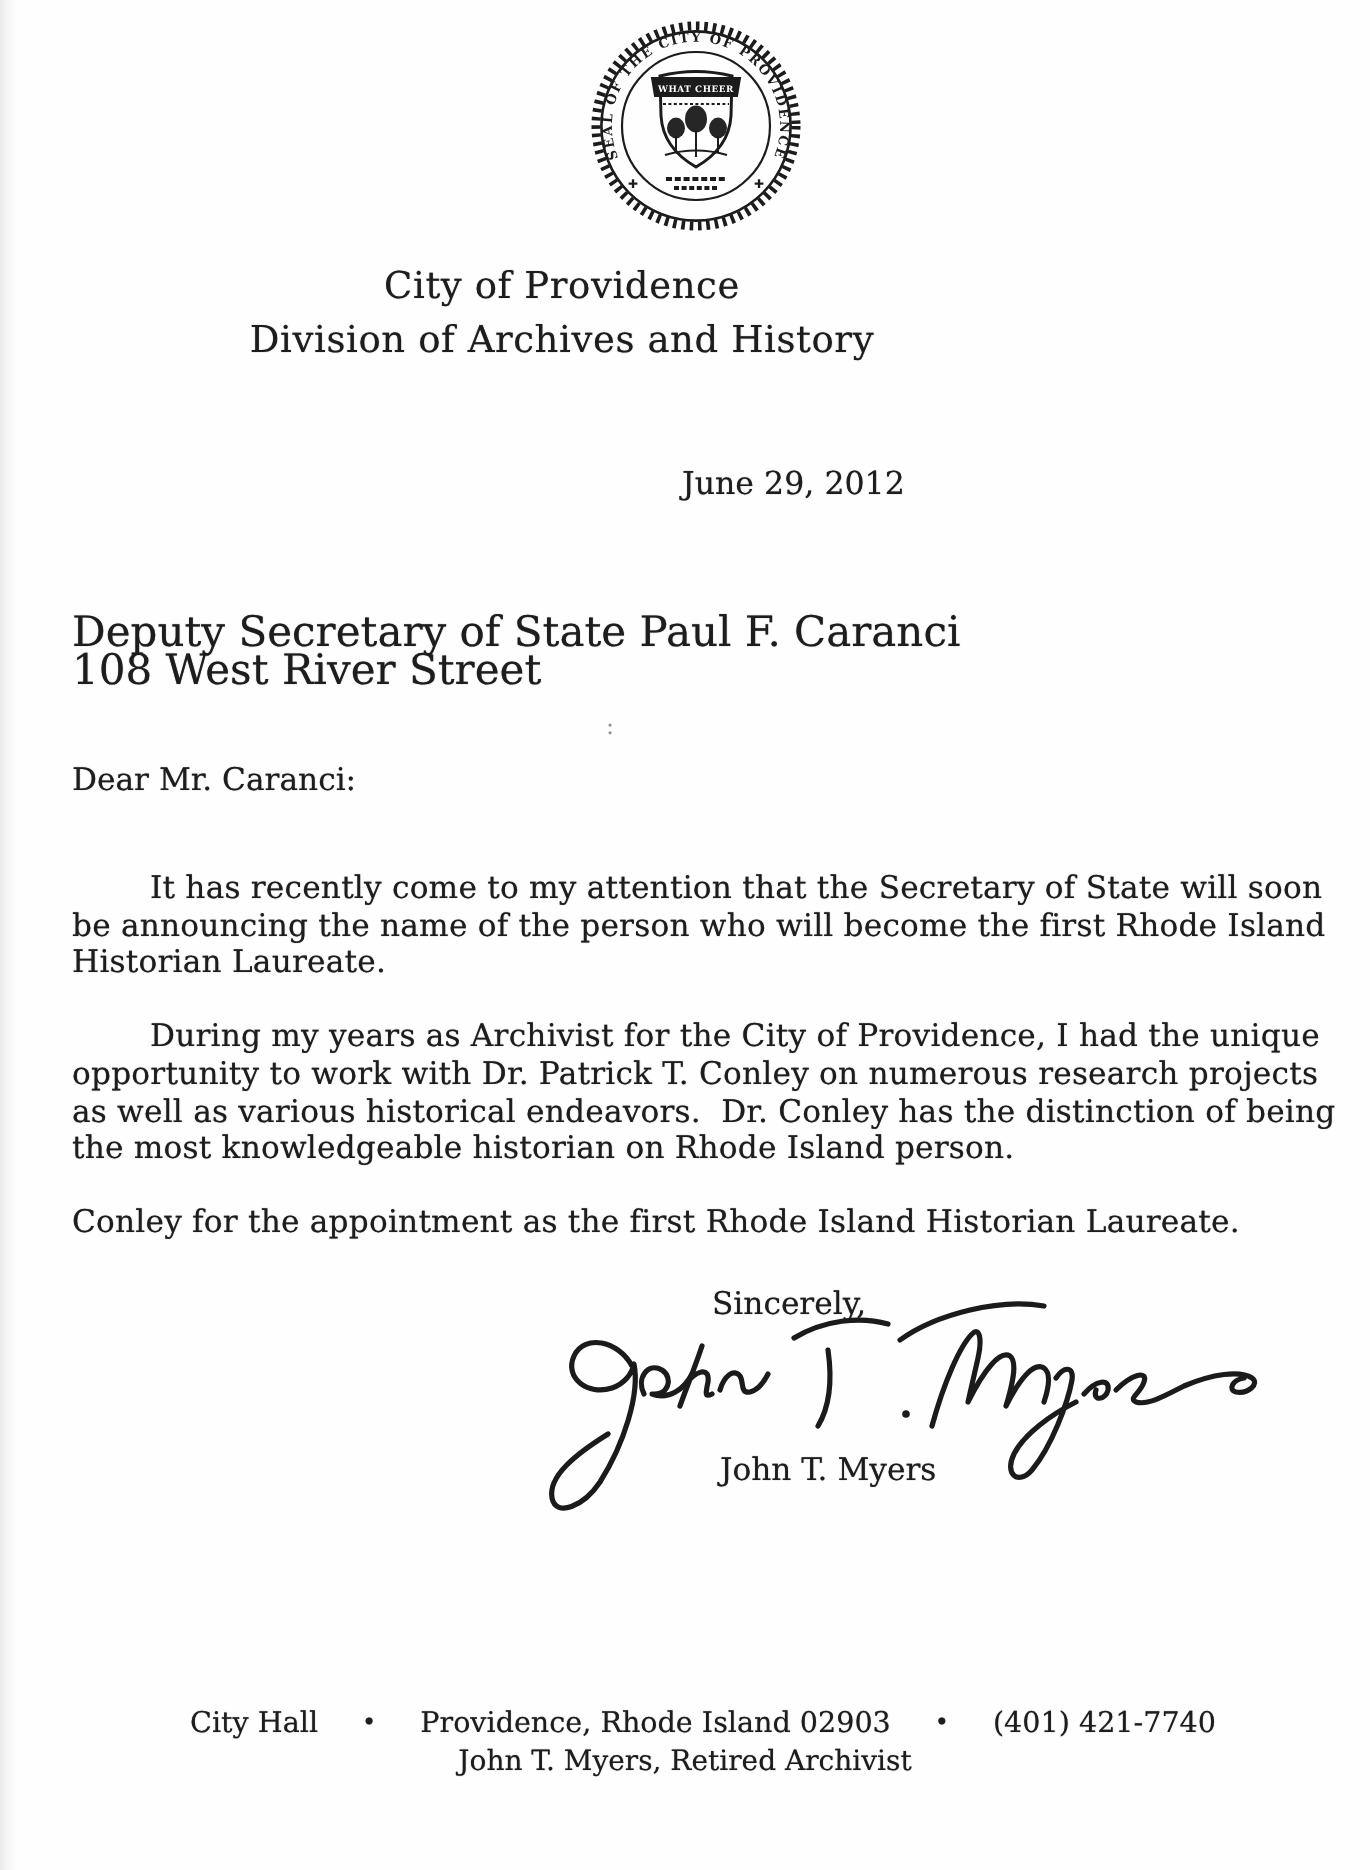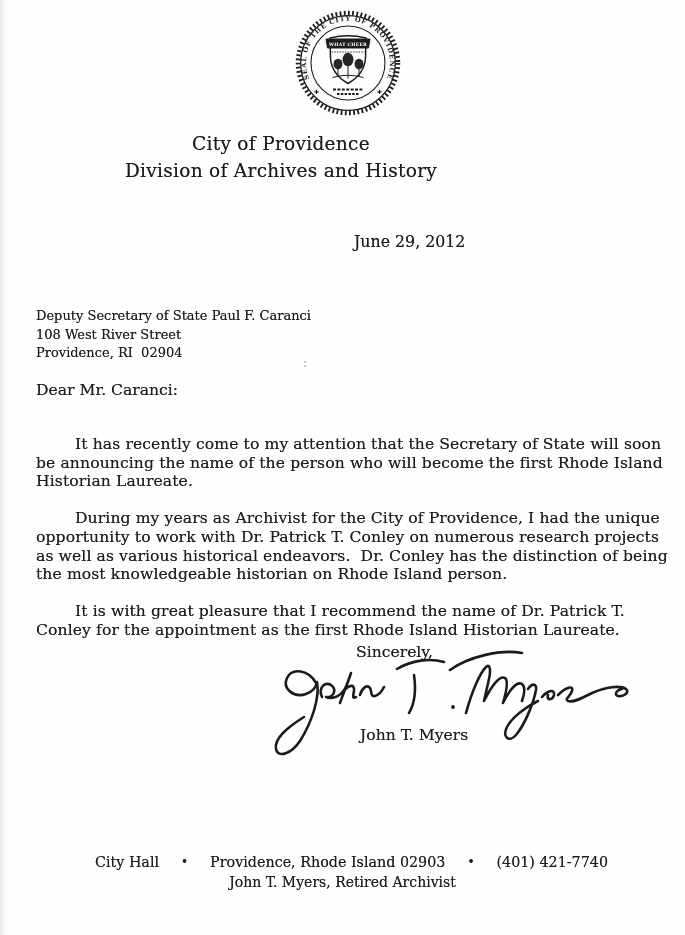--- a/index.html
+++ b/index.html
@@ -12,22 +12,22 @@
   .txt{text-shadow:0 0 .5px rgba(20,20,20,.65);}
   .edge-smudge{
     position:absolute;left:0;top:0;width:9px;height:935px;
     background:linear-gradient(to right,rgba(90,90,90,.12),rgba(120,120,120,.04) 55%,transparent);
   }
   .seal{position:absolute;left:285px;top:8px;}
   .letterhead{
     position:absolute;left:0;top:131px;width:562px;text-align:center;
     font-size:18.5px;line-height:26.5px;letter-spacing:.3px;
   }
-  .date{position:absolute;left:354px;top:232px;font-size:15.8px;white-space:pre;}
-  .recipient{position:absolute;left:36px;top:307px;font-size:13px;line-height:18.5px;}
+  .date{position:absolute;left:341px;top:232px;font-size:15.8px;white-space:pre;}
+  .recipient{position:absolute;left:36px;top:307px;font-size:21px;line-height:18.5px;}
   .recipient div{white-space:pre;}
   .stray-mark{position:absolute;left:303px;top:356px;font-size:12px;color:rgba(40,40,40,.5);}
   .salutation{position:absolute;left:36px;top:381px;font-size:15.6px;white-space:pre;}
   .body-text{position:absolute;left:36px;top:419px;font-size:15.6px;letter-spacing:.1px;}
   .para{margin:18.6px 0 0 0;line-height:18.6px;}
   .para:first-child{margin-top:16px;}
   .line{display:block;white-space:pre;}
   .indent{padding-left:39px;}
   .valediction{position:absolute;left:356px;top:643px;font-size:15.6px;white-space:pre;}
   .signature{position:absolute;left:254px;top:645px;pointer-events:none;}
@@ -90,41 +90,39 @@
   <div class="letterhead txt">
     <div>City of Providence</div>
     <div>Division of Archives and History</div>
   </div>
 
   <div class="date txt">June 29, 2012</div>
 
   <div class="recipient txt">
     <div>Deputy Secretary of State Paul F. Caranci</div>
     <div>108 West River Street</div>
-    <div>Providence, RI  02904</div>
   </div>
 
   <div class="stray-mark">:</div>
 
   <div class="salutation txt">Dear Mr. Caranci:</div>
 
   <div class="body-text txt">
     <p class="para">
       <span class="line indent">It has recently come to my attention that the Secretary of State will soon</span>
       <span class="line">be announcing the name of the person who will become the first Rhode Island</span>
       <span class="line">Historian Laureate.</span>
     </p>
     <p class="para">
       <span class="line indent">During my years as Archivist for the City of Providence, I had the unique</span>
       <span class="line">opportunity to work with Dr. Patrick T. Conley on numerous research projects</span>
       <span class="line">as well as various historical endeavors.  Dr. Conley has the distinction of being</span>
       <span class="line">the most knowledgeable historian on Rhode Island person.</span>
     </p>
     <p class="para">
-      <span class="line indent">It is with great pleasure that I recommend the name of Dr. Patrick T.</span>
       <span class="line">Conley for the appointment as the first Rhode Island Historian Laureate.</span>
     </p>
   </div>
 
   <div class="valediction txt">Sincerely,</div>
 
   <svg class="signature" width="390" height="120" viewBox="0 0 390 120" aria-hidden="true">
     <g fill="none" stroke="#1b1b1b" stroke-width="2.6" stroke-linecap="round" stroke-linejoin="round">
 
       <path d="M 196,25 C 214,12 246,4 268,8"></path>

